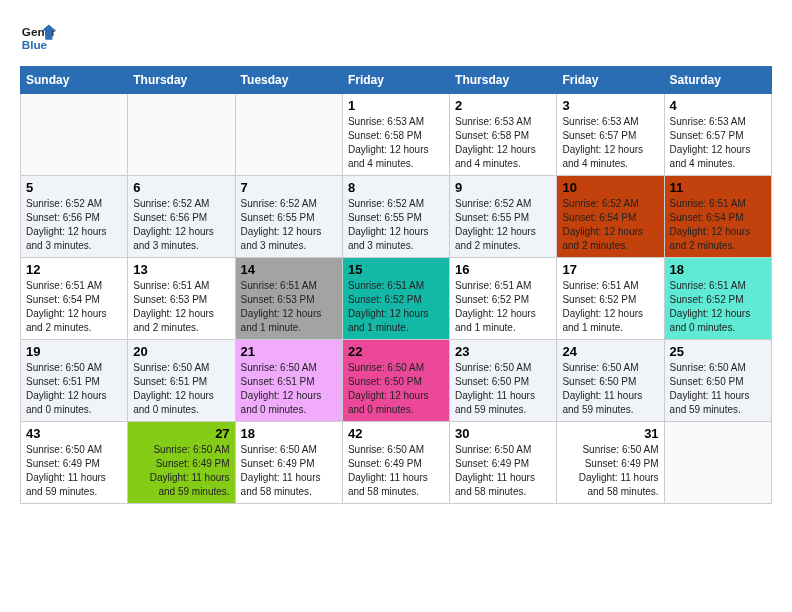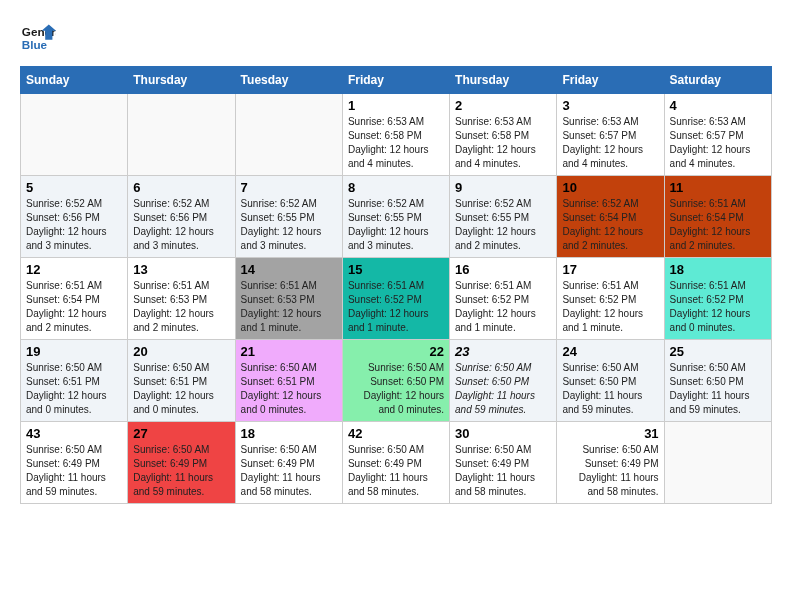--- a/index.html
+++ b/index.html
@@ -255,28 +255,28 @@
 Daylight: 12 hours
 and 0 minutes.</div>
         </td>
         <td style="background-color: #f0abfc;">
           <div class="day-num">21</div>
           <div class="day-info" style="white-space: pre-line;">Sunrise: 6:50 AM
 Sunset: 6:51 PM
 Daylight: 12 hours
 and 0 minutes.</div>
         </td>
-        <td style="background-color: #86efac; text-align: right;">
+        <td style="background-color: #ec4899;">
           <div class="day-num">22</div>
           <div class="day-info" style="white-space: pre-line;">Sunrise: 6:50 AM
 Sunset: 6:50 PM
 Daylight: 12 hours
 and 0 minutes.</div>
         </td>
-        <td style="background-color: rgb(240, 244, 248); font-style: italic;">
+        <td style="background-color: rgb(240, 244, 248);">
           <div class="day-num">23</div>
           <div class="day-info" style="white-space: pre-line;">Sunrise: 6:50 AM
 Sunset: 6:50 PM
 Daylight: 11 hours
 and 59 minutes.</div>
         </td>
         <td style="background-color: rgb(240, 244, 248);">
           <div class="day-num">24</div>
           <div class="day-info" style="white-space: pre-line;">Sunrise: 6:50 AM
 Sunset: 6:50 PM
@@ -292,21 +292,21 @@
         </td>
       </tr>
       <tr>
         <td style="background-color: rgb(255, 255, 255);">
           <div class="day-num">43</div>
           <div class="day-info" style="white-space: pre-line;">Sunrise: 6:50 AM
 Sunset: 6:49 PM
 Daylight: 11 hours
 and 59 minutes.</div>
         </td>
-        <td style="background-color: #ef4444;">
+        <td style="background-color: #84cc16; text-align: right;">
           <div class="day-num">27</div>
           <div class="day-info" style="white-space: pre-line;">Sunrise: 6:50 AM
 Sunset: 6:49 PM
 Daylight: 11 hours
 and 59 minutes.</div>
         </td>
         <td style="background-color: rgb(255, 255, 255);">
           <div class="day-num">18</div>
           <div class="day-info" style="white-space: pre-line;">Sunrise: 6:50 AM
 Sunset: 6:49 PM

